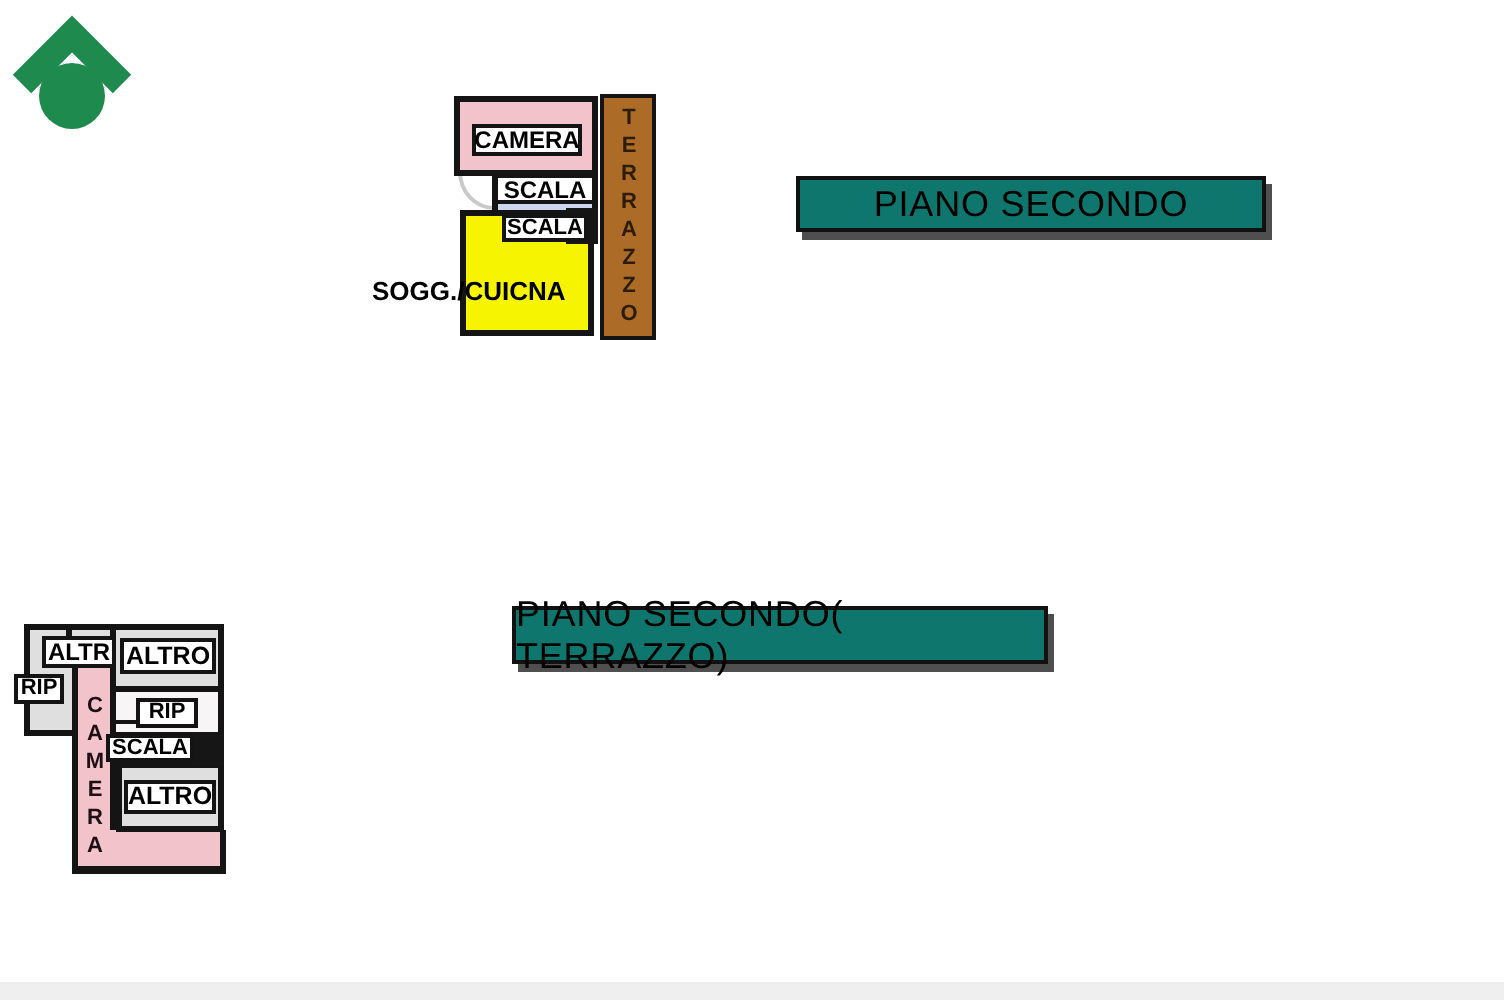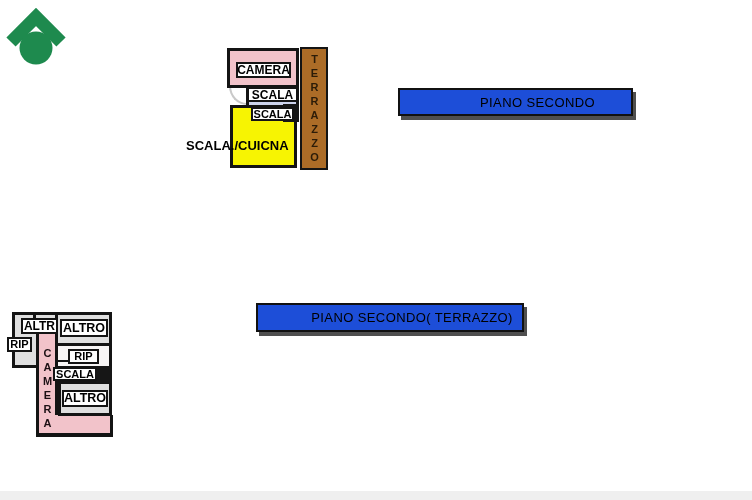--- a/index.html
+++ b/index.html
@@ -32,23 +32,23 @@
   .u-camera-chip{left:236px;top:62px;width:55px;height:16px;font-size:12px;}
   .u-bagno-chip{left:247px;top:87px;width:51px;height:15px;font-size:12px;}
   .u-scala-dark{left:283px;top:104px;width:16px;height:18px;}
   .u-scala-chip{left:251px;top:107px;width:43px;height:14px;font-size:11px;z-index:5;}
   .u-sogg-text{left:186px;top:139px;font-size:13px;}
   .u-terrazzo-text{left:300px;top:49px;width:28px;height:119px;font-size:11px;letter-spacing:2px;color:#2c1c08;}
   .u-arc1{left:229px;top:86px;width:18px;height:19px;border-top:none;border-right:none;border-radius:0 0 0 100%;}
   .u-arc2{left:231px;top:106px;width:16px;height:14px;border-bottom:none;border-right:none;border-radius:100% 0 0 0;}
   
   .caption{
-    position:absolute;box-sizing:border-box;background:#1d4ed8;border:2px solid #111111;
+    position:absolute;box-sizing:border-box;background:#0f766e;border:2px solid #111111;
     box-shadow:3px 4px 0 #4f4f4f;display:flex;align-items:center;justify-content:center;
-    font-size:13px;letter-spacing:.4px;color:#000;padding-left:44px;
+    font-size:18px;letter-spacing:.4px;color:#000;
   }
   .cap-upper{left:398px;top:88px;width:235px;height:28px;}
   .cap-lower{left:256px;top:303px;width:268px;height:29px;}
   
   .l-roomTL{left:12px;top:312px;width:46px;height:56px;background:#dfdfdf;z-index:2;}
   .l-roomTR{left:55px;top:312px;width:57px;height:34px;background:#dfdfdf;z-index:2;}
   .l-rip-area{left:55px;top:343px;width:57px;height:26px;background:#f7f5f5;z-index:2;}
   .l-roomB{left:58px;top:381px;width:54px;height:35px;background:#dfdfdf;z-index:3;}
   .l-corridor{left:36px;top:326px;width:22px;height:92px;background:#f2c3ca;
               border:3px solid #141414;border-bottom:none;z-index:2;box-sizing:border-box;}
@@ -84,21 +84,21 @@
     <div class="room u-bagno"></div>
     <div class="room u-sogg"></div>
     <div class="darkbox u-scala-dark"></div>
     <div class="room u-terrazzo"></div>
     <div class="arc u-arc1"></div>
     <div class="arc u-arc2"></div>
 
     <div class="chip u-camera-chip">CAMERA</div>
     <div class="chip u-bagno-chip">SCALA</div>
     <div class="chip u-scala-chip">SCALA</div>
-    <div class="freetext u-sogg-text">SCALA./CUICNA</div>
+    <div class="freetext u-sogg-text">SOGG./CUICNA</div>
     <div class="vtext u-terrazzo-text">TERRAZZO</div>
   </div>
 
   <div class="caption cap-upper">PIANO SECONDO</div>
 
   <div>
     <div class="room l-roomTL"></div>
     <div class="room l-roomTR"></div>
     <div class="room l-rip-area"></div>
     <div class="l-corridor" style="position:absolute;"></div>

